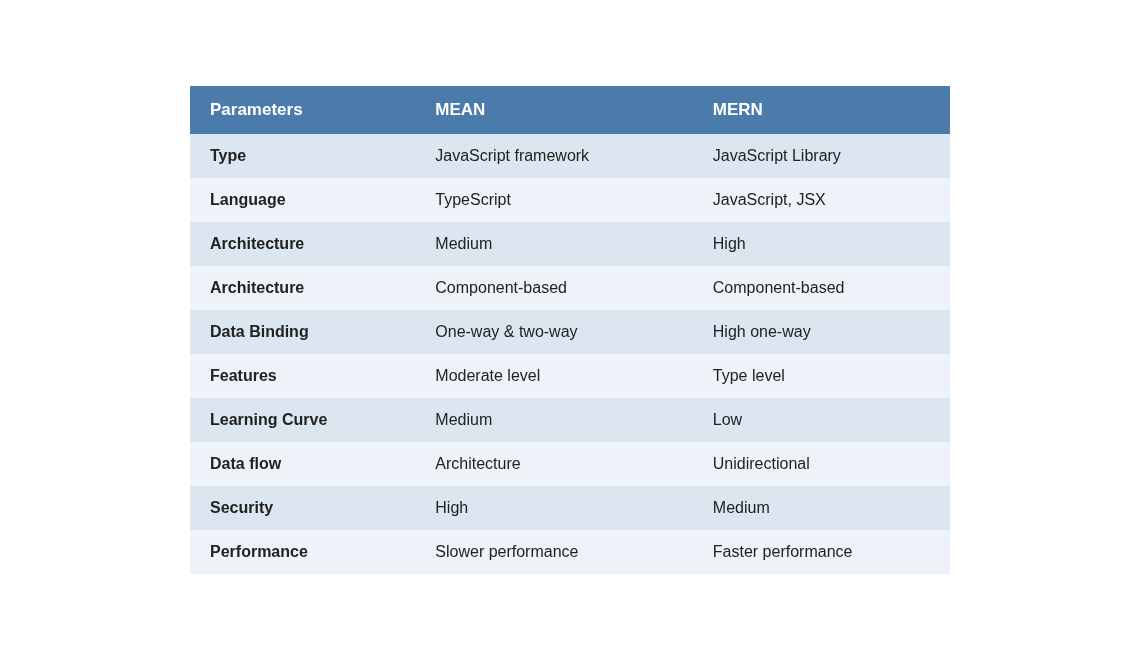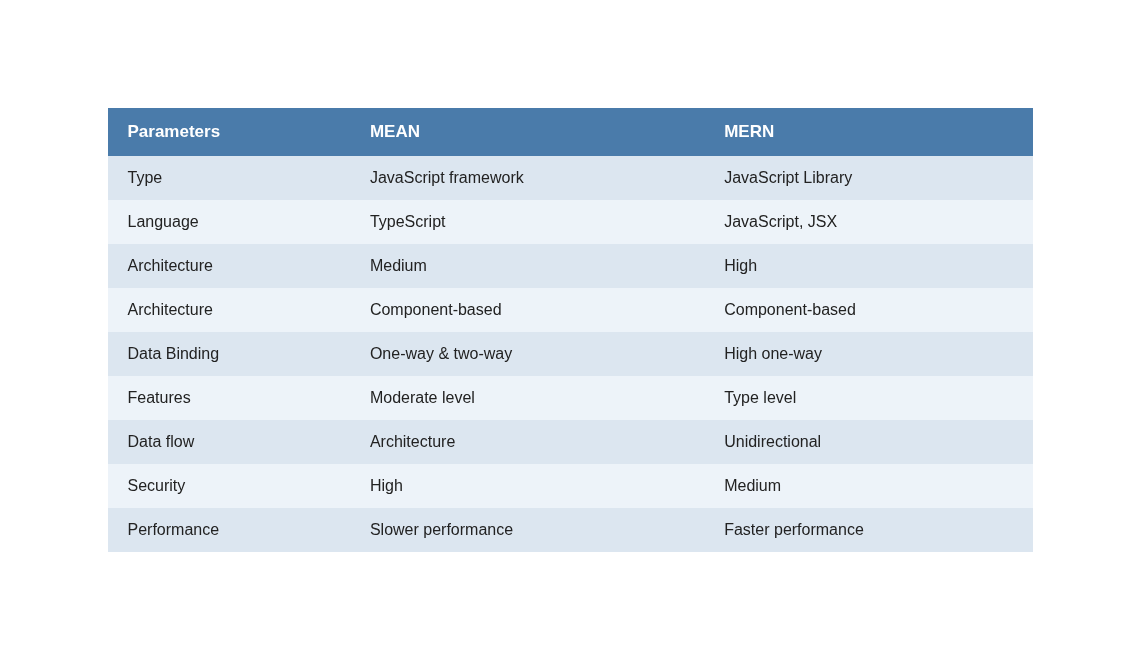--- a/index.html
+++ b/index.html
@@ -12,21 +12,21 @@
       background: #ffffff;
       display: flex;
       justify-content: center;
       align-items: center;
       width: 1140px;
       min-height: 660px;
       font-family: Arial, sans-serif;
     }
 
     .table-container {
-      width: 925px;
+      width: 760px;
       margin: 20px auto;
     }
 
     table {
       width: 100%;
       border-collapse: collapse;
     }
 
     thead tr {
       background-color: #4a7baa;
@@ -48,21 +48,21 @@
       background-color: #edf3f9;
     }
 
     tbody td {
       padding: 13px 20px;
       font-size: 16px;
       color: #222222;
     }
 
     tbody td:first-child {
-      font-weight: 400;
+      font-weight: 700;
     }
   </style>
 </head>
 <body>
 
 <div class="table-container">
   <table>
     <thead>
       <tr>
         <th>Parameters</th>
@@ -95,20 +95,25 @@
           <td>Data Binding</td>
           <td>One-way &amp; two-way</td>
           <td>High one-way</td>
         </tr>
         <tr>
           <td>Features</td>
           <td>Moderate level</td>
           <td>Type level</td>
         </tr>
         <tr>
+          <td>Learning Curve</td>
+          <td>Medium</td>
+          <td>Low</td>
+        </tr>
+        <tr>
           <td>Data flow</td>
           <td>Architecture</td>
           <td>Unidirectional</td>
         </tr>
         <tr>
           <td>Security</td>
           <td>High</td>
           <td>Medium</td>
         </tr>
         <tr>

